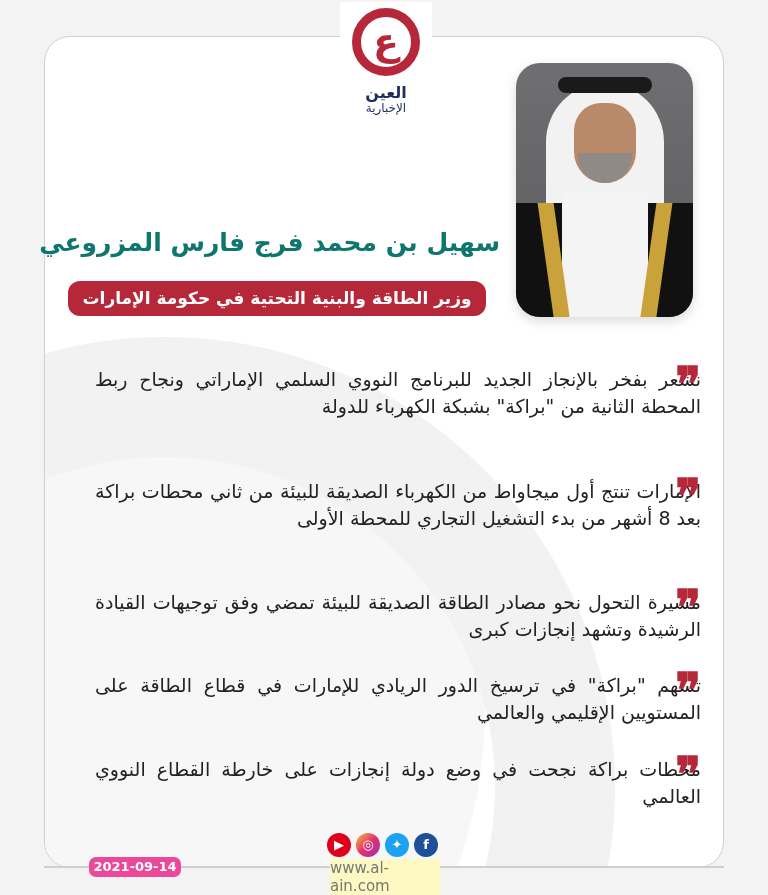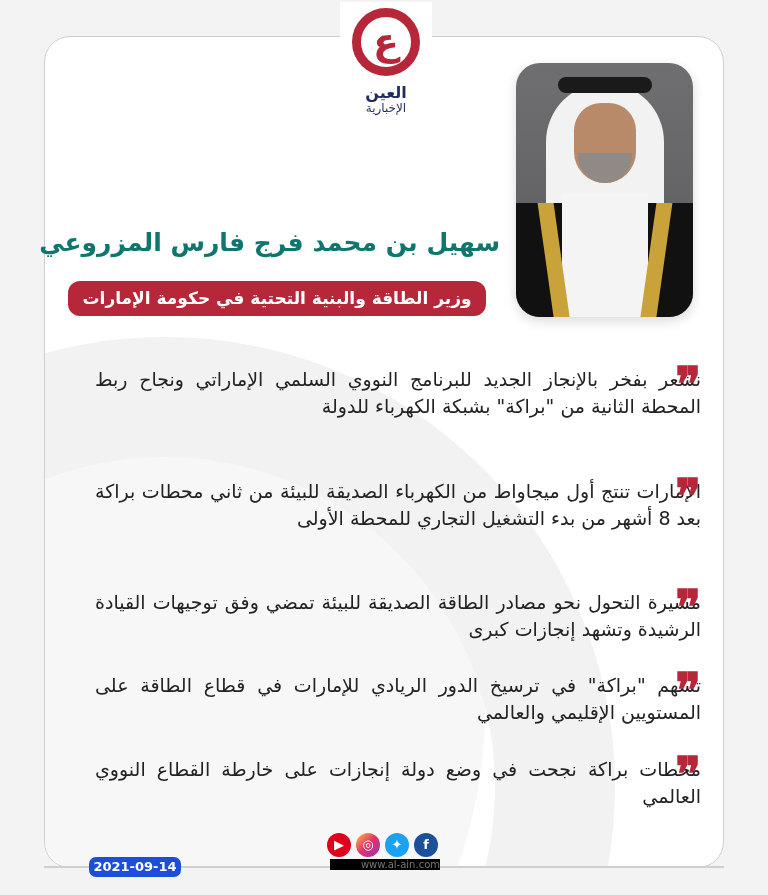--- a/index.html
+++ b/index.html
@@ -80,31 +80,31 @@
     font-size:48px; line-height:48px; font-family:"DejaVu Serif", serif;
   }
   .q-text {
     color:#222; font-size:19px; line-height:27px; text-align:justify;
   }
   .footer-line {
     position:absolute; top:866px; height:1.5px; background:#cfcfd2;
   }
   .date {
     position:absolute; left:89px; top:857px; width:92px; height:20px;
-    background:#1d4ed8; color:#fff; border-radius:7px; font-weight:bold;
+    background:#ec4899; color:#fff; border-radius:7px; font-weight:bold;
     font-size:13px; line-height:20px; text-align:center;
   }
   .socials { position:absolute; left:327px; top:833px; display:flex; gap:5px; }
   .soc {
     width:24px; height:24px; border-radius:50%; color:#fff; font-weight:bold;
     font-size:13px; line-height:24px; text-align:center;
   }
   .site {
-    position:absolute; left:330px; top:859px; width:110px; text-align:right;
-    color:#777; font-size:10px; background:#000000;
+    position:absolute; left:330px; top:859px; width:110px; text-align:left;
+    color:#777; font-size:15px; background:#fef9c3;
   }
 </style>
 </head>
 <body>
 
 <div class="card">
   <div class="bg-swirl2"></div>
   <div class="bg-swirl"></div>
 </div>
 

